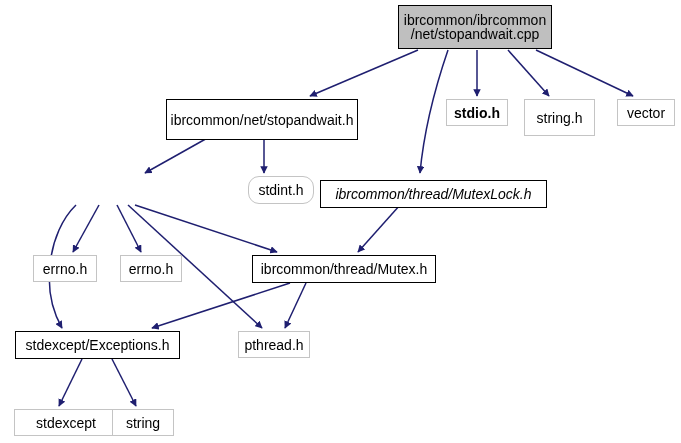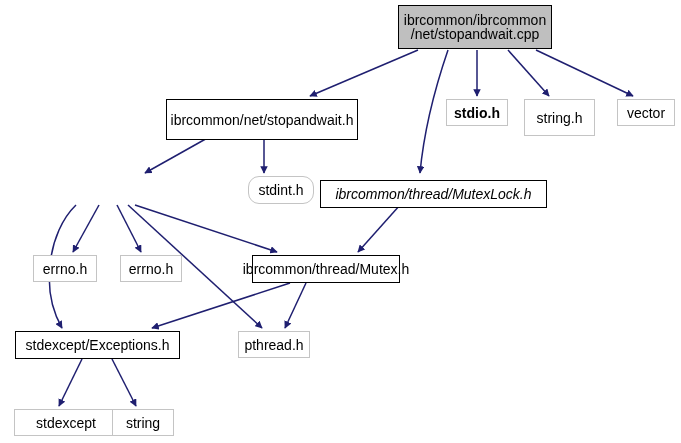--- a/index.html
+++ b/index.html
@@ -134,21 +134,21 @@
   </div>
 
   <div class="node system" style="left:33px; top:255px; width:64px; height:27px;">
     <span class="node-label">errno.h</span>
   </div>
 
   <div class="node system" style="left:120px; top:255px; width:62px; height:27px;">
     <span class="node-label">errno.h</span>
   </div>
 
-  <div class="node project" style="left:252px; top:255px; width:148px; height:28px;">
+  <div class="node project" style="left:252px; top:255px; width:184px; height:28px;">
     <span class="node-label">ibrcommon/thread/Mutex.h</span>
   </div>
 
   <div class="node project" style="left:15px; top:331px; width:165px; height:28px;">
     <span class="node-label">stdexcept/Exceptions.h</span>
   </div>
 
   <div class="node system" style="left:238px; top:331px; width:72px; height:27px;">
     <span class="node-label">pthread.h</span>
   </div>

